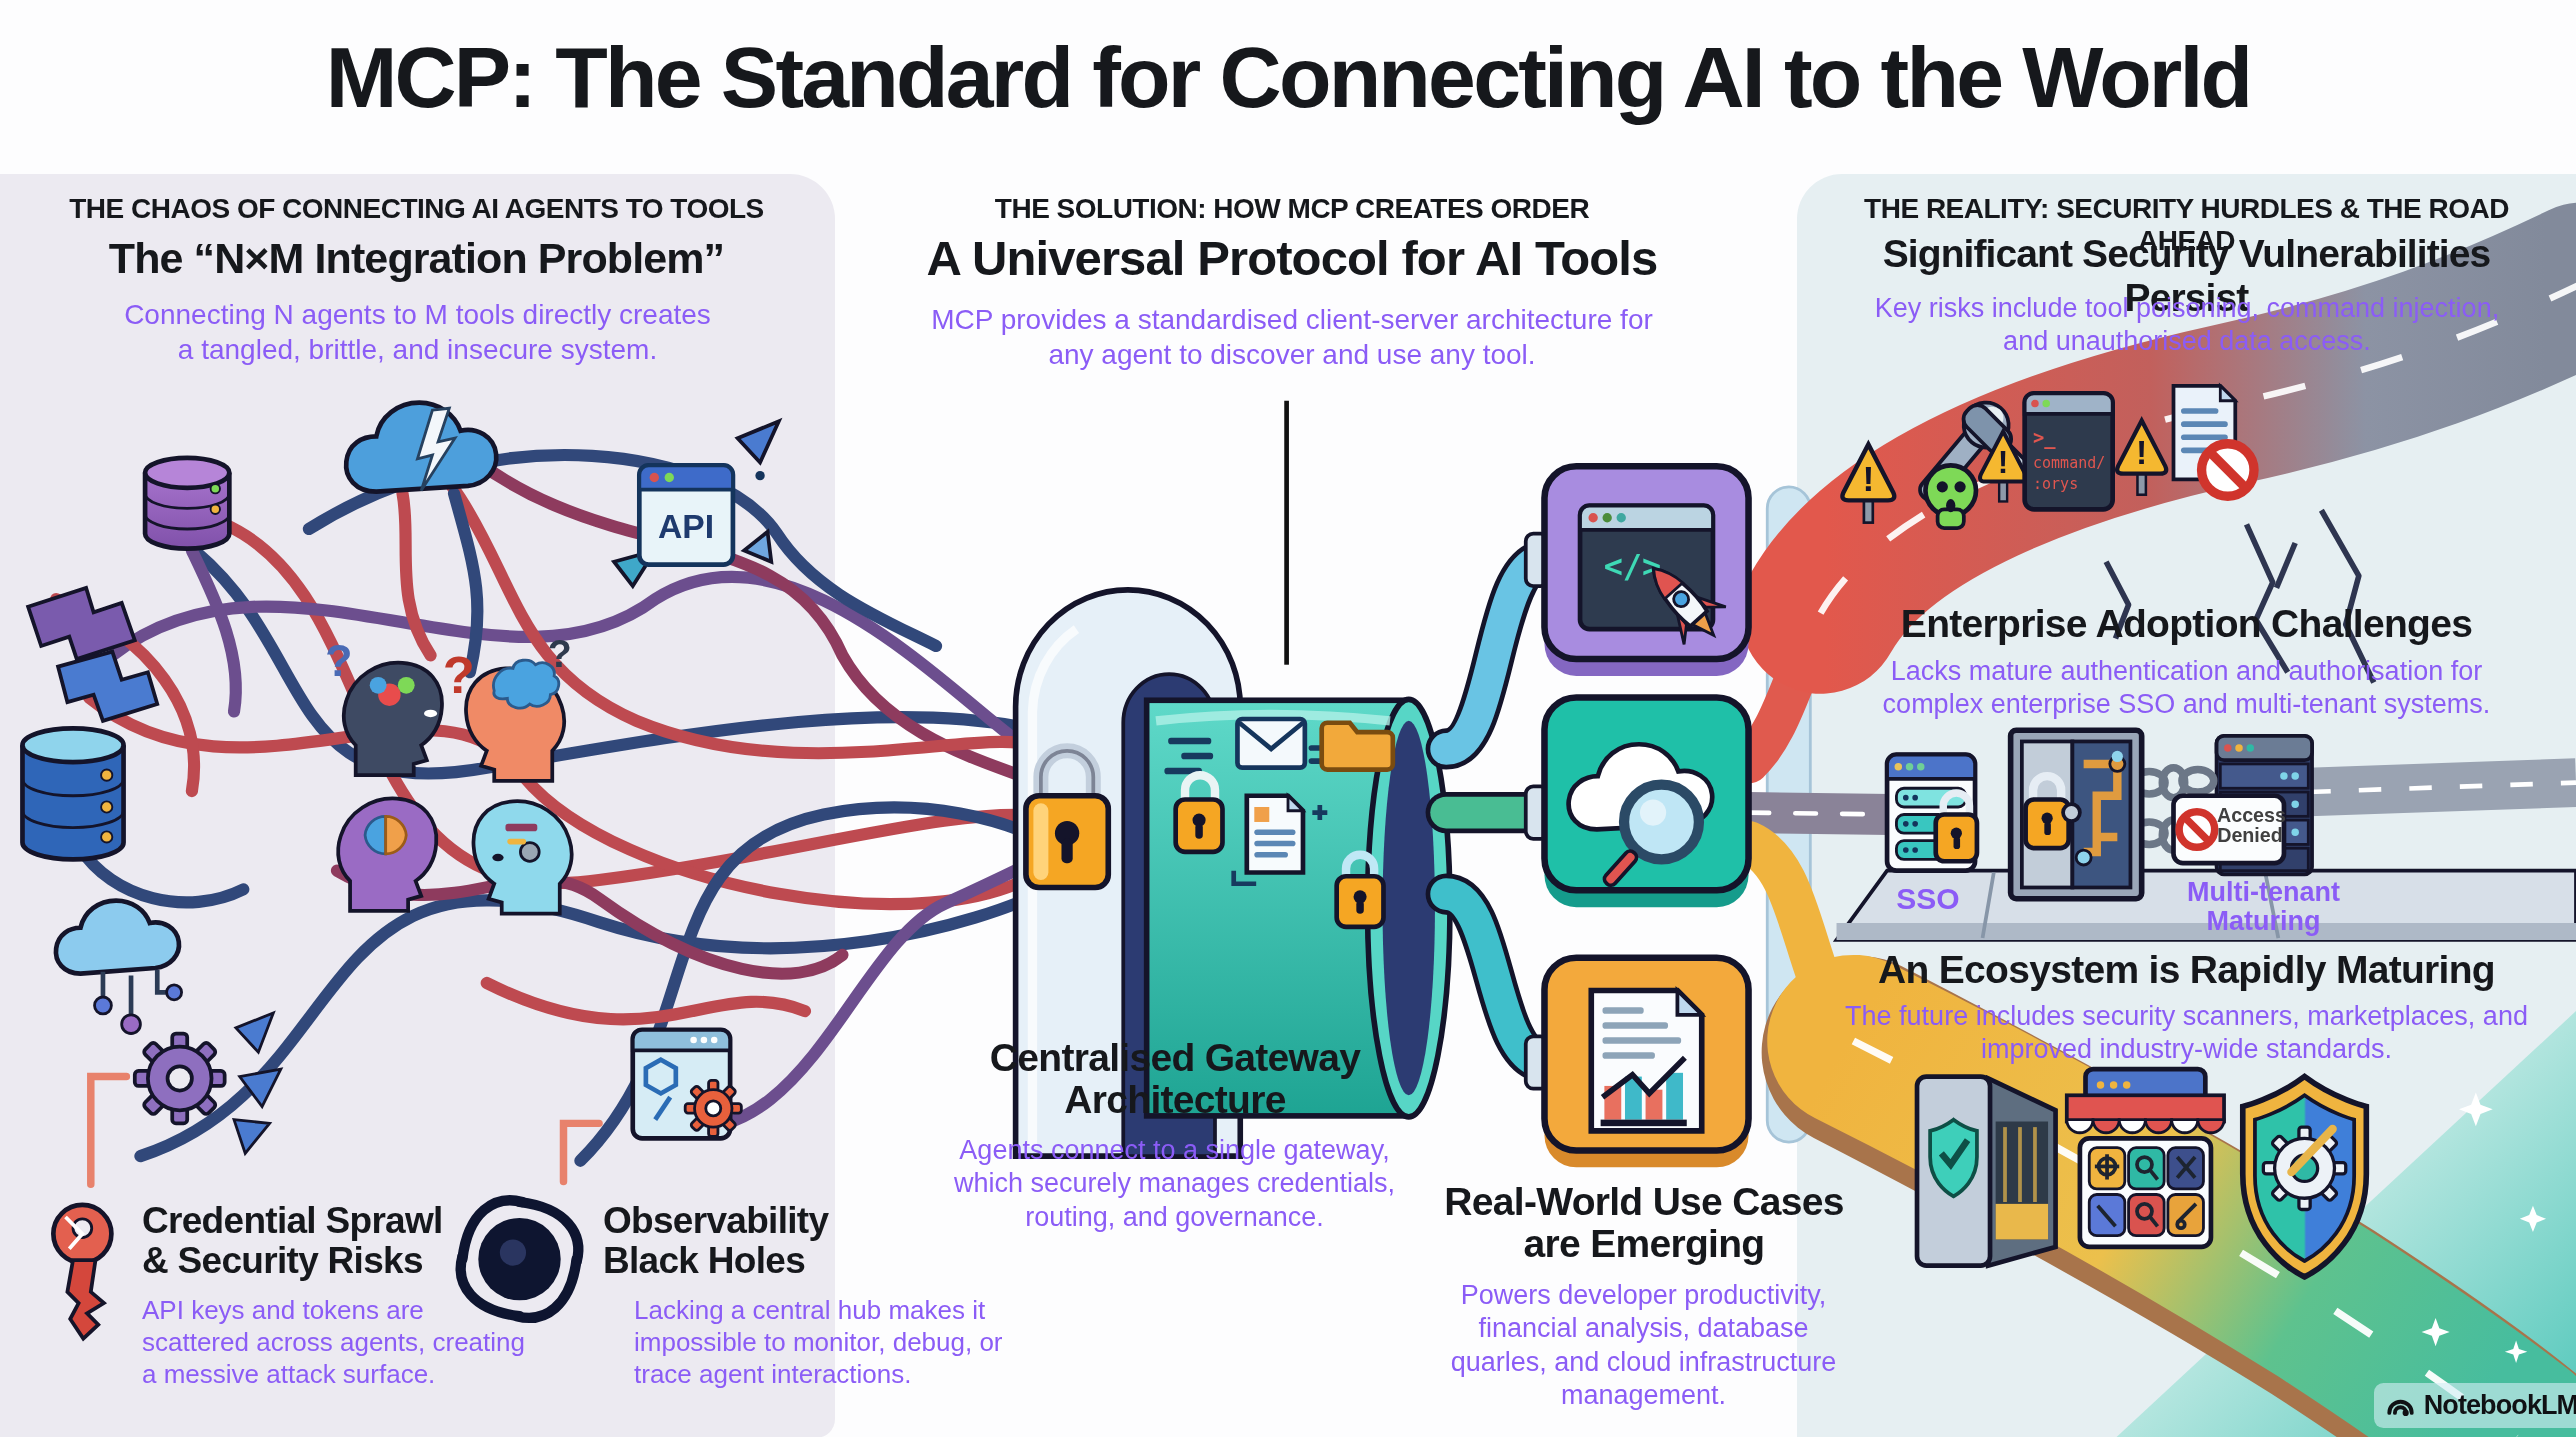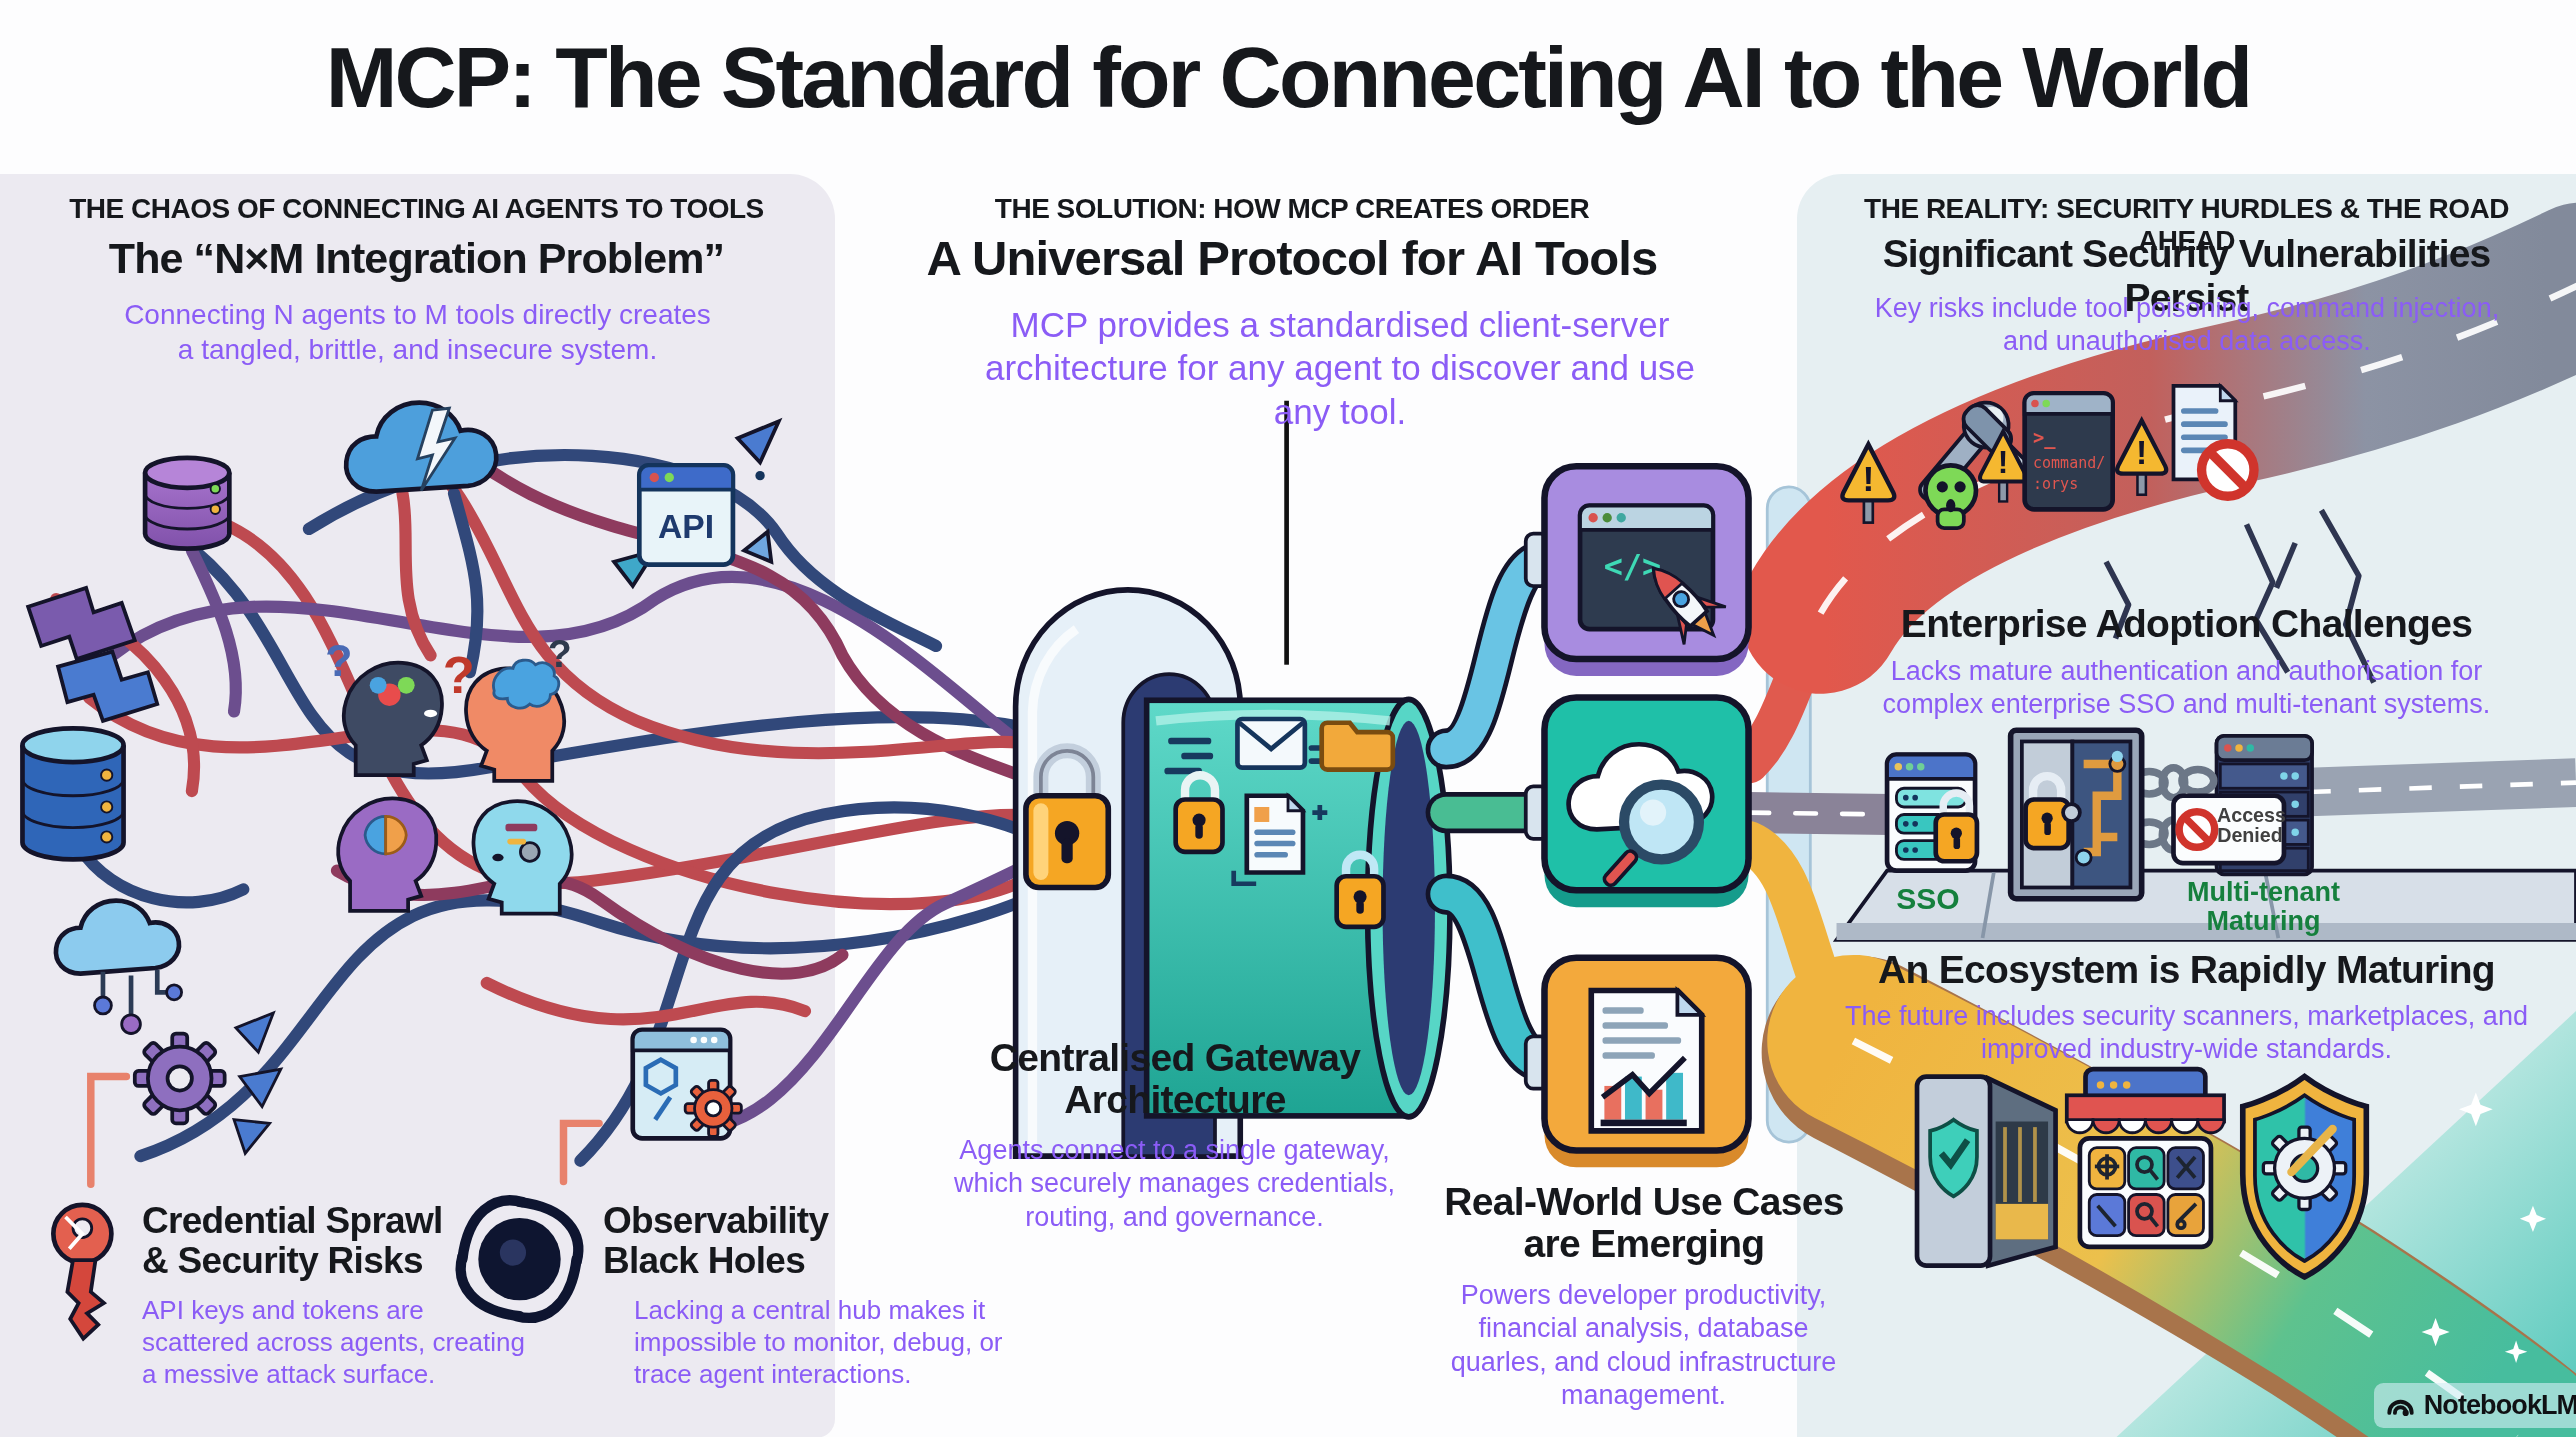--- a/index.html
+++ b/index.html
@@ -9,21 +9,21 @@
   #panel-left{left:0;width:835px;background:#ECEAF1;border-top-right-radius:45px;border-bottom-right-radius:19px;}
   #panel-right{left:1797px;width:779px;background:#E6EFF2;border-top-left-radius:45px;}
   #scene{position:absolute;left:0;top:0;z-index:2;}
   .txt{position:absolute;z-index:3;}
   .center{text-align:center;}
   #main-title{left:0;right:0;top:28px;text-align:center;font-size:86px;font-weight:bold;letter-spacing:-2.8px;}
   .col-header{font-size:28px;font-weight:bold;letter-spacing:-0.5px;}
   .big-title{font-weight:bold;letter-spacing:-0.9px;}
   .body-txt{font-size:27px;line-height:1.24;font-weight:500;color:#8b5cf6;}
   .block-title{font-size:37px;font-weight:bold;line-height:1.08;letter-spacing:-0.7px;}
-  #sso-label,#mt-label{font-weight:bold;color:#15803d;z-index:4;}
+  #sso-label,#mt-label{font-weight:bold;color:#8b5cf6;z-index:4;}
   #access-denied{font-weight:bold;color:#404040;line-height:1.04;z-index:4;text-align:center;}
   #brand-badge{position:absolute;left:2374px;top:1383px;width:193px;height:45px;z-index:5;
       background:rgba(210,238,243,.62);border-radius:9.4px;display:flex;align-items:center;gap:7.5px;padding:0 11.2px;}
   #brand-badge span{font-size:27px;font-weight:600;letter-spacing:-0.9px;color:#101114;}
 </style>
 </head>
 <body>
 
 <div class="panel" id="panel-left"></div>
 <div class="panel" id="panel-right"></div>
@@ -578,21 +578,21 @@
 <div class="txt center big-title" style="left:28px;top:234px;width:777px;font-size:43px;">The “N×M Integration Problem”</div>
 <div class="txt center body-txt" style="left:118px;top:298px;width:599px;font-size:28px;">Connecting N agents to M tools directly creates a tangled, brittle, and insecure system.</div>
 
 <div class="txt block-title" style="left:142px;top:1201px;width:323px;">Credential Sprawl &amp; Security Risks</div>
 <div class="txt body-txt" style="left:142px;top:1294px;width:384px;font-size:26px;">API keys and tokens are scattered across agents, creating a messive attack surface.</div>
 <div class="txt block-title" style="left:603px;top:1201px;width:281px;">Observability Black Holes</div>
 <div class="txt body-txt" style="left:603px;top:1294px;width:412px;font-size:26px;margin-left:31px;">Lacking a central hub makes it impossible to monitor, debug, or trace agent interactions.</div>
 
 <div class="txt center col-header" style="left:880px;top:193px;width:824px;">THE SOLUTION: HOW MCP CREATES ORDER</div>
 <div class="txt center big-title" style="left:880px;top:230px;width:824px;font-size:49px;">A Universal Protocol for AI Tools</div>
-<div class="txt center body-txt" style="left:956px;top:303px;width:768px;font-size:35px;">MCP provides a standardised client-server architecture for any agent to discover and use any tool.</div>
+<div class="txt center body-txt" style="left:908px;top:303px;width:768px;font-size:28px;">MCP provides a standardised client-server architecture for any agent to discover and use any tool.</div>
 
 <div class="txt center block-title" style="left:955px;top:1037px;width:440px;font-size:39px;">Centralised Gateway Architecture</div>
 <div class="txt center body-txt" able="false" style="left:947px;top:1134px;width:455px;">Agents connect to a single gateway, which securely manages credentials, routing, and governance.</div>
 <div class="txt center block-title" style="left:1438px;top:1181px;width:412px;font-size:39px;">Real-World Use Cases are Emerging</div>
 <div class="txt center body-txt" style="left:1432px;top:1279px;width:423px;">Powers developer productivity, financial analysis, database quarles, and cloud infrastructure management.</div>
 
 <div class="txt center col-header" style="left:1825px;top:193px;width:723px;">THE REALITY: SECURITY HURDLES &amp; THE ROAD AHEAD</div>
 <div class="txt center big-title" style="left:1825px;top:232px;width:723px;font-size:39px;">Significant Security Vulnerabilities Persist</div>
 <div class="txt center body-txt" style="left:1850px;top:292px;width:674px;">Key risks include tool poisoning, command injection, and unauthorised data access.</div>
 <div class="txt center block-title" style="left:1825px;top:603px;width:723px;font-size:39px;">Enterprise Adoption Challenges</div>

